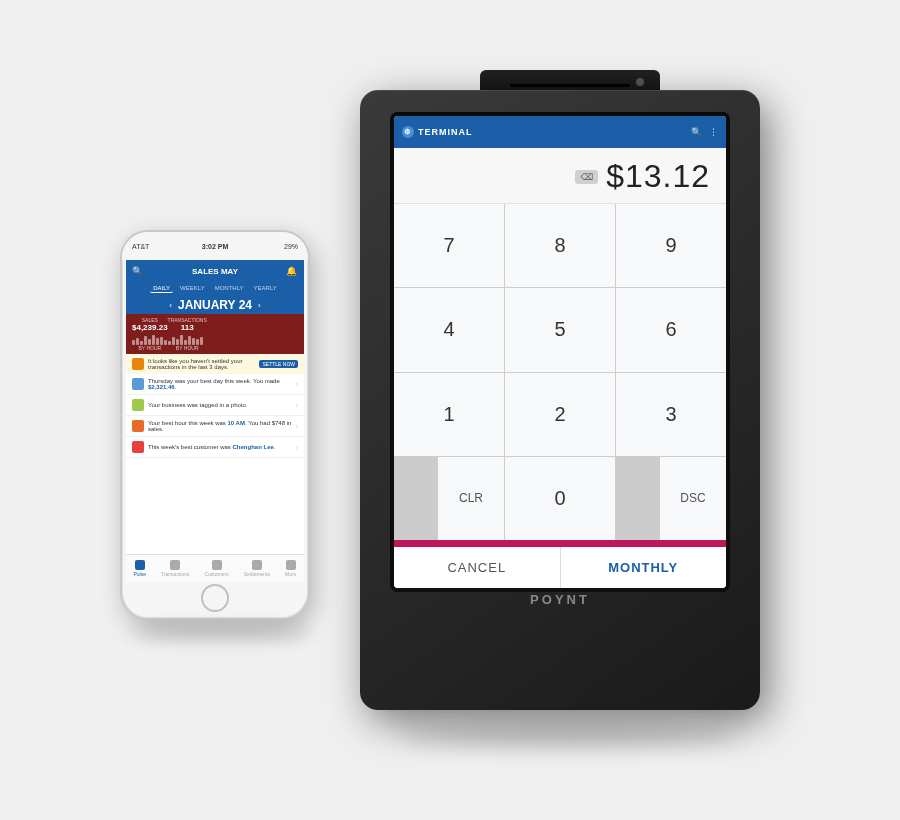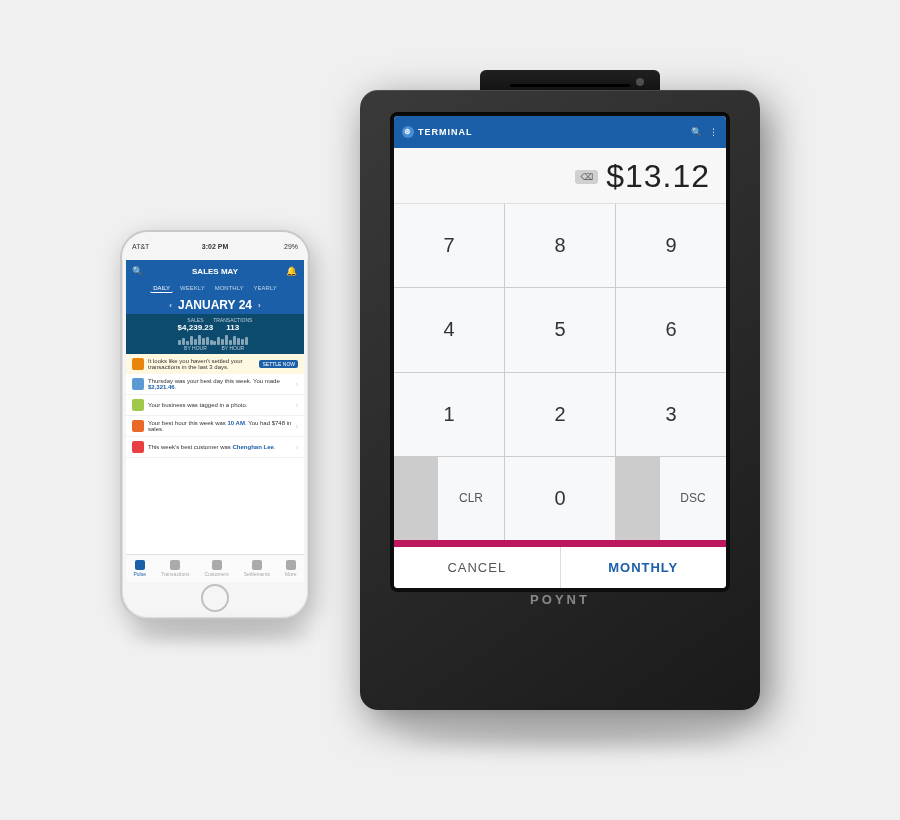--- a/index.html
+++ b/index.html
@@ -138,23 +138,23 @@
       font-size: 8px;
     }
 
     .phone-date-text {
       font-size: 12px;
       font-weight: bold;
       color: white;
     }
 
     .phone-stats-row {
-      background: #0c4a6e;
-      display: flex;
-      justify-content: center;
+      background: #7f1d1d;
+      display: flex;
+      justify-content: flex-start;
       padding: 3px 6px;
     }
 
     .phone-stat {
       text-align: center;
     }
 
     .phone-stat-label {
       font-size: 5px;
       color: rgba(255,255,255,0.7);

